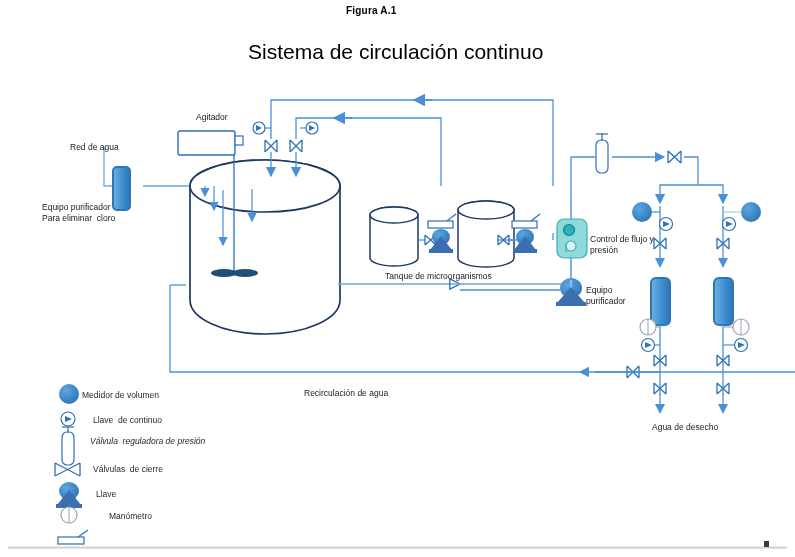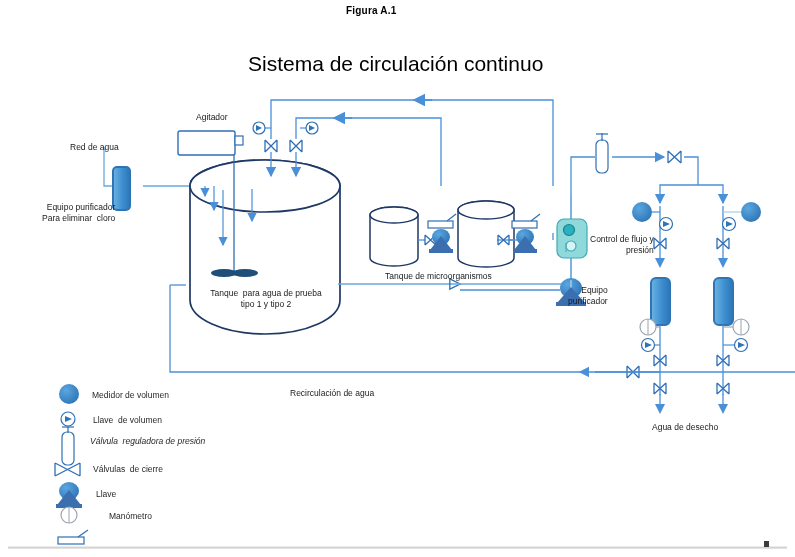--- a/index.html
+++ b/index.html
@@ -1,21 +1,21 @@
 <!DOCTYPE html>
 <html><head>
 <meta charset="utf-8">
 <style>
   html,body{margin:0;padding:0;background:#ffffff;}
   body{width:795px;height:557px;font-family:"Liberation Sans",sans-serif;color:#1a1a1a;overflow:hidden;position:relative;}
   #stage{position:relative;width:795px;height:557px;}
   svg#diagram{position:absolute;left:0;top:0;width:795px;height:557px;}
   .ttl-fig{position:absolute;left:322px;top:5px;font-size:10px;font-weight:bold;color:#000;letter-spacing:.2px;padding-left:24px;}
-  .ttl-main{position:absolute;left:248px;top:40px;font-size:21px;color:#000;white-space:nowrap;margin-top:12px;}
-  .lbl{position:absolute;font-size:8.5px;color:#1a1a1a;line-height:11px;white-space:pre;text-align:right;}
+  .ttl-main{position:absolute;left:248px;top:40px;font-size:21px;color:#000;white-space:nowrap;}
+  .lbl{position:absolute;font-size:8.5px;color:#1a1a1a;line-height:11px;white-space:pre;}
   .lbl-c{text-align:center;}
   .legend-lbl{position:absolute;font-size:8.5px;color:#231f20;white-space:pre;}
   .footline{position:absolute;left:8px;top:546px;width:779px;height:3px;
      background:linear-gradient(to bottom,#ffffff 0,#cfcfcf 40%,#e8e8e8 100%);}
   .pgmark{position:absolute;left:764px;top:541px;width:5px;height:6px;background:#3b3b3b;}
 </style>
 </head>
 <body>
 
 <div id="stage">
@@ -271,28 +271,26 @@
       <path d="M627,366 L639,378 M639,366 L627,378 M627,366 L627,378 M639,366 L639,378" stroke="#2f6fb5" stroke-width="1.3" fill="none"></path>
     </g>
 
     <line x1="595" y1="372" x2="660" y2="372" stroke="#4a90d9" stroke-width="1.3"></line>
   </svg>
 
   <div class="lbl" style="left:70px;  top:142px;">Red de agua</div>
   <div class="lbl" style="left:42px;  top:202px;">Equipo purificador
 Para eliminar  cloro</div>
   <div class="lbl" style="left:196px; top:112px;">Agitador</div>
-  <div class="lbl lbl-c" style="left:196px; top:288px; width:140px;">Tanque  para agua de prueba
-tipo 1 y tipo 2</div>
   <div class="lbl" style="left:385px; top:271px;">Tanque de microorganismos</div>
   <div class="lbl" style="left:590px; top:234px;">Control de flujo y
 presión</div>
-  <div class="lbl" style="left:568px; top:285px;">Equipo
+  <div class="lbl" style="left:586px; top:285px;">Equipo
 purificador</div>
-  <div class="lbl" style="left:290px; top:388px;">Recirculación de agua</div>
+  <div class="lbl" style="left:304px; top:388px;">Recirculación de agua</div>
   <div class="lbl" style="left:652px; top:422px;">Agua de desecho</div>
 
   <svg style="position:absolute;left:0;top:0;width:795px;height:557px;pointer-events:none;" viewBox="0 0 795 557">
     <g>
       <circle cx="69" cy="394" r="10" fill="url(#gball)"></circle>
     </g>
     <g>
       <circle cx="68" cy="419" r="7" fill="#ffffff" stroke="#2f6fb5" stroke-width="1.2"></circle>
       <path d="M65,416 L72,419 L65,422 z" fill="#2e75b6"></path>
     </g>
@@ -312,22 +310,22 @@
     <g>
       <circle cx="69" cy="515" r="8" fill="#ffffff" stroke="#9aa5b1" stroke-width="1.2"></circle>
       <line x1="69" y1="507" x2="69" y2="523" stroke="#9aa5b1" stroke-width="1"></line>
     </g>
     <g>
       <rect x="58" y="537" width="26" height="7" fill="#ffffff" stroke="#2f6fb5" stroke-width="1.2"></rect>
       <line x1="78" y1="537" x2="88" y2="530" stroke="#2f6fb5" stroke-width="1.2"></line>
     </g>
   </svg>
 
-  <div class="legend-lbl" style="left:92px;  top:390px;">Medidor de volumen</div>
-  <div class="legend-lbl" style="left:93px;  top:415px;">Llave  de volumen</div>
+  <div class="legend-lbl" style="left:82px;  top:390px;">Medidor de volumen</div>
+  <div class="legend-lbl" style="left:93px;  top:415px;">Llave  de continuo</div>
   <div class="legend-lbl" style="left:90px;  top:436px;font-style:italic;">Válvula  reguladora de presión</div>
   <div class="legend-lbl" style="left:93px;  top:464px;">Válvulas  de cierre</div>
   <div class="legend-lbl" style="left:96px;  top:489px;">Llave</div>
   <div class="legend-lbl" style="left:93px;  top:511px;padding-left:16px;">Manómetro</div>
   <div class="legend-lbl" style="left:112px;  top:537px;margin-top:24px;">Presurizador</div>
 
   <div class="footline"></div>
   <div class="pgmark"></div>
 </div>
 

